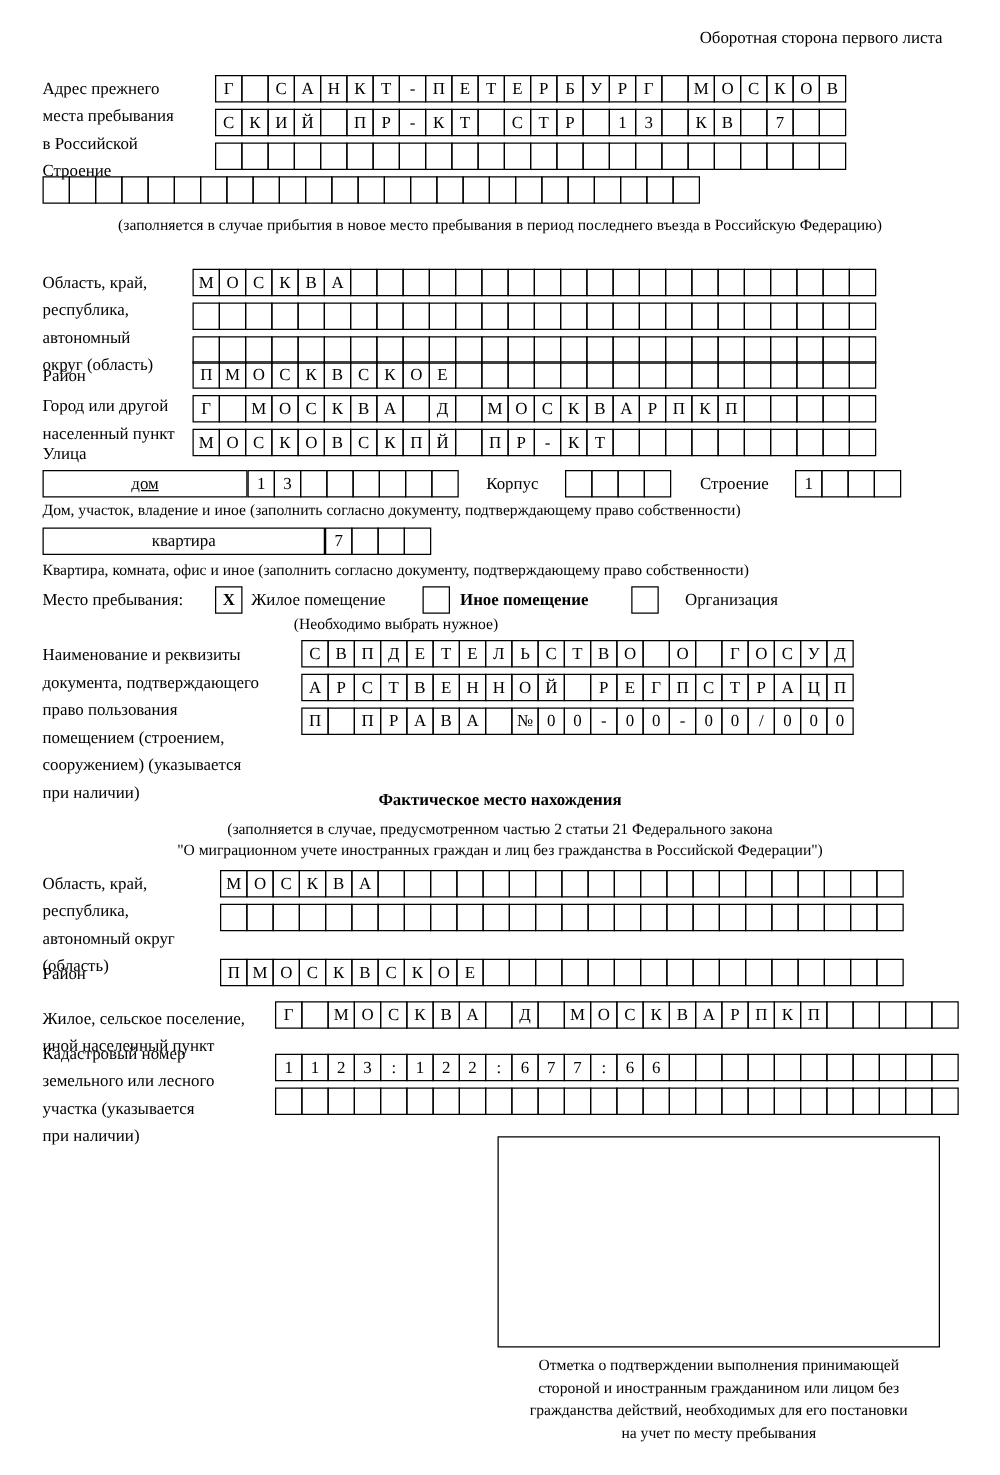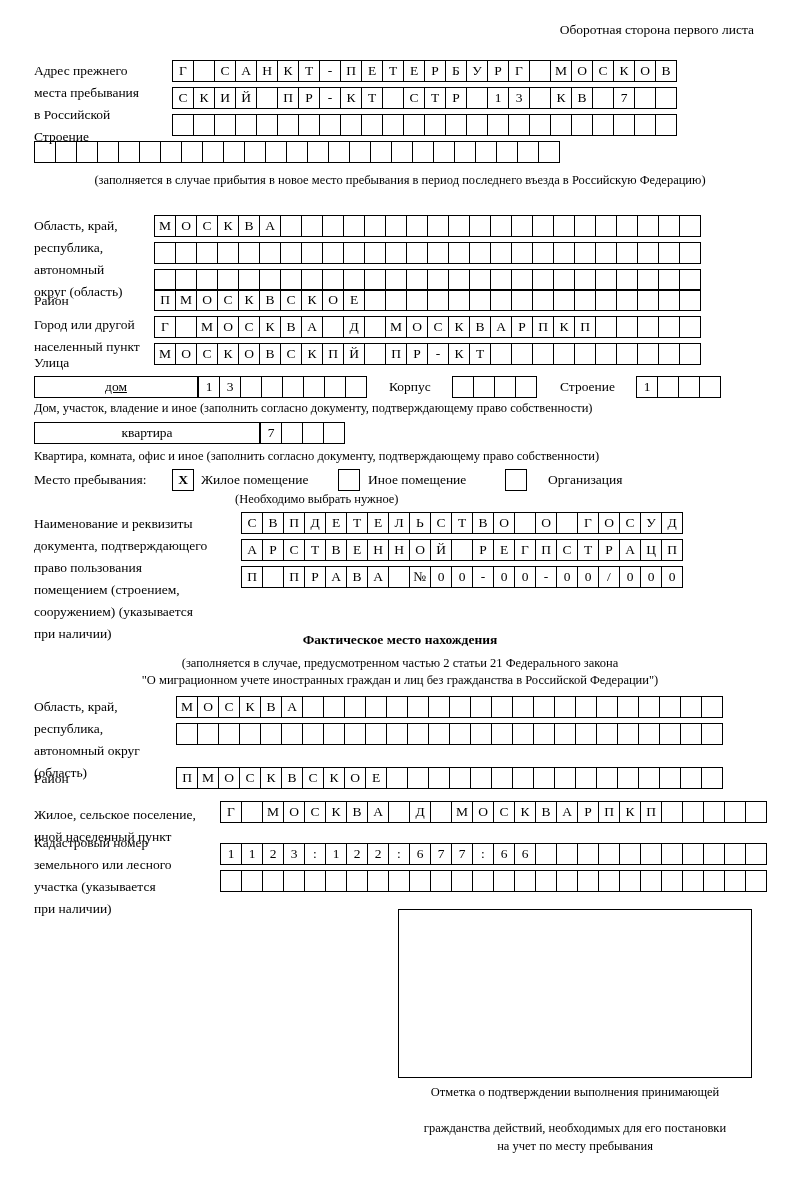--- a/index.html
+++ b/index.html
@@ -424,21 +424,21 @@
       <div class="cell"></div>
       <div class="cell"></div>
       <div class="cell"></div>
     </div>
   <div class="lbl" style="left:34px; top:448px; font-size:12.5px;">Квартира, комната, офис и иное (заполнить согласно документу, подтверждающему право собственности)</div>
 
   <div class="lbl" style="left:34px; top:471px;">Место пребывания:</div>
   <div class="chk" style="left:172px; top:469px;">X</div>
   <div class="lbl" style="left:201px; top:471px;">Жилое помещение</div>
   <div class="chk" style="left:338px; top:469px;"></div>
-  <div class="lbl" style="left:368px; top:471px;">Иное помещение</div>
+  <div class="lbl" style="left:368px; top:471px;font-weight:bold;">Иное помещение</div>
   <div class="chk" style="left:505px; top:469px;"></div>
   <div class="lbl" style="left:548px; top:471px;">Организация</div>
   <div class="lbl" style="left:235px; top:491px; font-size:12.5px;">(Необходимо выбрать нужное)</div>
 
   <div class="lbl" style="left:34px; top:515px;">Наименование и реквизиты</div>
   <div class="lbl" style="left:34px; top:537px;">документа, подтверждающего</div>
   <div class="lbl" style="left:34px; top:559px;">право пользования</div>
   <div class="lbl" style="left:34px; top:581px;">помещением (строением,</div>
   <div class="lbl" style="left:34px; top:603px;">сооружением) (указывается</div>
   <div class="lbl" style="left:34px; top:625px;">при наличии)</div>
@@ -697,16 +697,17 @@
       <div class="cell"></div>
       <div class="cell"></div>
       <div class="cell"></div>
       <div class="cell"></div>
       <div class="cell"></div>
       <div class="cell"></div>
     </div>
 
   <div class="stamp-box" style="left:398px; top:909px; width:354px; height:169px;"></div>
   <div class="note" style="left:388px; top:1084px; width:374px;">Отметка о подтверждении выполнения принимающей</div>
+  <div class="note" style="left:388px; top:1102px; width:374px;">стороной и иностранным гражданином или лицом без</div>
   <div class="note" style="left:388px; top:1120px; width:374px;">гражданства действий, необходимых для его постановки</div>
   <div class="note" style="left:388px; top:1138px; width:374px;">на учет по месту пребывания</div>
 
 </div>
 
 </body></html>

